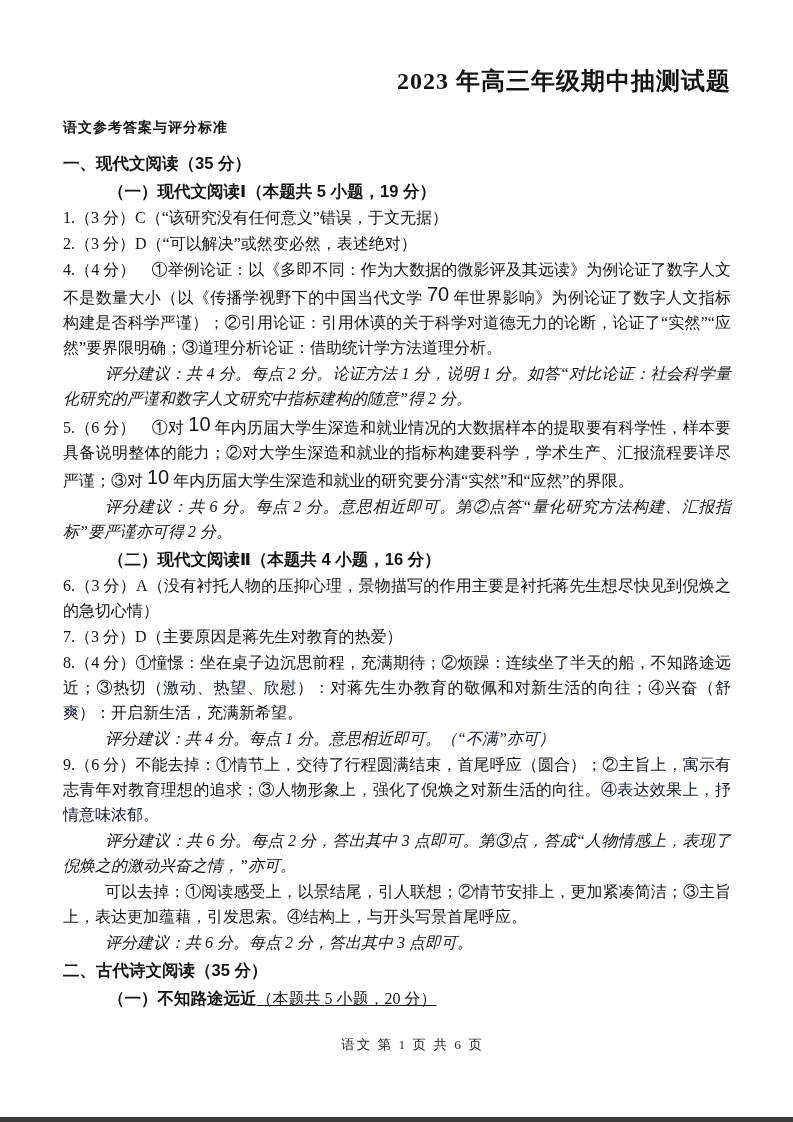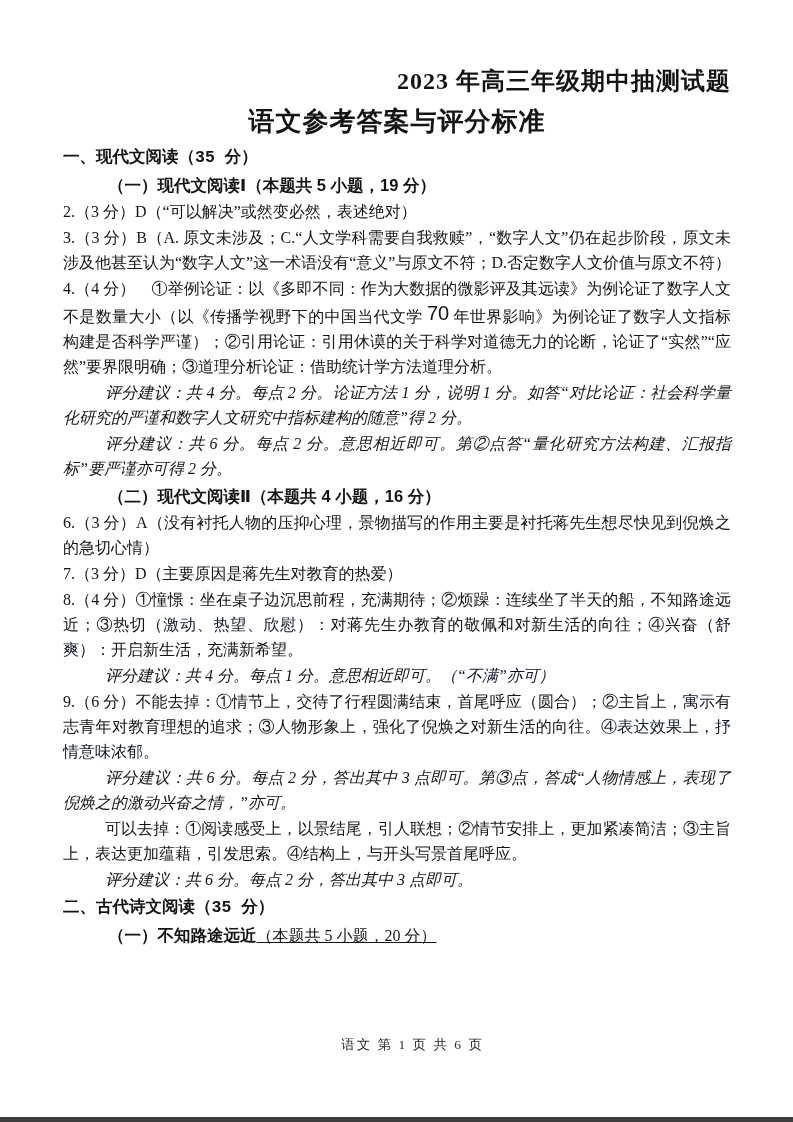--- a/index.html
+++ b/index.html
@@ -18,36 +18,35 @@
   .title1 {
     text-align: right;
     font-size: 24px;
     font-weight: bold;
     line-height: 31px;
     margin: 0;
     font-family: "Liberation Serif", "DejaVu Serif", serif;
     letter-spacing: 1px;
   }
   .title2 {
-    text-align: center;
-    font-size: 26px;
+    font-size: 14px;
     font-weight: bold;
     line-height: 33px;
-    margin: 8px 0 7px 0;
+    margin: 14px 0 7px 0;
     font-family: "Liberation Sans", "DejaVu Sans", sans-serif;
     letter-spacing: 1px;
   }
   .p {
     font-size: 16px;
     line-height: 25px;
     margin: 1px 0;
     text-align: justify;
   }
   .p.section {
-    font-family: Liberation Mono, monospace;
+    font-family: Liberation Sans, sans-serif;
     font-weight: bold;
     font-size: 16.5px;
     margin-top: 3px;
   }
   .p.sub {
     font-family: "Liberation Sans", "DejaVu Sans", sans-serif;
     font-weight: bold;
     font-size: 16.5px;
     margin-left: 45px;
     margin-top: 3px;
@@ -93,24 +92,25 @@
 </style>
 </head>
 <body>
 
 <div class="content">
   <p class="title1">2023 年高三年级期中抽测试题</p>
   <p class="title2">语文参考答案与评分标准</p>
   <div>
       <p class="p section"><span>一、现代文阅读（35 分）</span></p>
       <p class="p sub"><span>（一）现代文阅读Ⅰ（本题共 5 小题，19 分）</span></p>
+      <p class="p body"><span>1.（3 分）C（“该研究没有任何意义”错误，于文无据）</span></p>
       <p class="p body"><span>2.（3 分）D（“可以解决”或然变必然，表述绝对）</span></p>
-      <p class="p body"><span>3.（3 分）B（A. 原文未涉及；C.“人文学科需要自我救赎”，“数字人文”仍在起步阶段，原文未涉及他甚至认为“数字人文”这一术语没有“意义”与原文不符；D.否定数字人文价值与原文不符）</span></p>
       <p class="p body"><span>4.（4 分）　①举例论证：以《多即不同：作为大数据的微影评及其远读》为例论证了数字人文不是数量大小（以《传播学视野下的中国当代文学 </span><span class="num">70</span><span> 年世界影响》为例论证了数字人文指标构建是否科学严谨）；②引用论证：引用休谟的关于科学对道德无力的论断，论证了“实然”“应然”要界限明确；③道理分析论证：借助统计学方法道理分析。</span></p>
       <p class="p kaiti"><span>评分建议：共 4 分。每点 2 分。论证方法 1 分，说明 1 分。如答“对比论证：社会科学量化研究的严谨和数字人文研究中指标建构的随意”得 2 分。</span></p>
+      <p class="p body"><span>5.（6 分）　①对 </span><span class="num">10</span><span> 年内历届大学生深造和就业情况的大数据样本的提取要有科学性，样本要具备说明整体的能力；②对大学生深造和就业的指标构建要科学，学术生产、汇报流程要详尽严谨；③对 </span><span class="num">10</span><span> 年内历届大学生深造和就业的研究要分清“实然”和“应然”的界限。</span></p>
       <p class="p kaiti"><span>评分建议：共 6 分。每点 2 分。意思相近即可。第②点答“量化研究方法构建、汇报指标”要严谨亦可得 2 分。</span></p>
       <p class="p sub"><span>（二）现代文阅读Ⅱ（本题共 4 小题，16 分）</span></p>
       <p class="p body"><span>6.（3 分）A（没有衬托人物的压抑心理，景物描写的作用主要是衬托蒋先生想尽快见到倪焕之的急切心情）</span></p>
       <p class="p body"><span>7.（3 分）D（主要原因是蒋先生对教育的热爱）</span></p>
       <p class="p body"><span>8.（4 分）①憧憬：坐在桌子边沉思前程，充满期待；②烦躁：连续坐了半天的船，不知路途远近；③热切（</span><span class="red">激动、热望、欣慰</span><span>）：对蒋先生办教育的敬佩和对新生活的向往；④兴奋（</span><span class="red">舒爽</span><span>）：开启新生活，充满新希望。</span></p>
       <p class="p kaiti"><span>评分建议：共 4 分。每点 1 分。意思相近即可。</span><span class="red">（“不满”亦可）</span></p>
       <p class="p body"><span>9.（6 分）不能去掉：①情节上，交待了行程圆满结束，首尾呼应（圆合）；②主旨上，</span><span class="red">寓示</span><span>有志青年对教育理想的追求；③人物形象上，强化了倪焕之对新生活的向往。</span><span class="red">④表达效果上，抒情意味浓郁。</span></p>
       <p class="p kaiti"><span>评分建议：共 6 分。每点 2 分，答出其中 3 点即可。第③点，答成“人物情感上，表现了倪焕之的激动兴奋之情，”亦可。</span></p>
       <p class="p body indent"><span>可以去掉：①阅读感受上，以景结尾，引人联想；②情节安排上，更加紧凑简洁；③主旨上，表达更加蕴藉，引发思索。④结构上，与开头写景首尾呼应。</span></p>
       <p class="p kaiti"><span>评分建议：共 6 分。每点 2 分，答出其中 3 点即可。</span></p>

